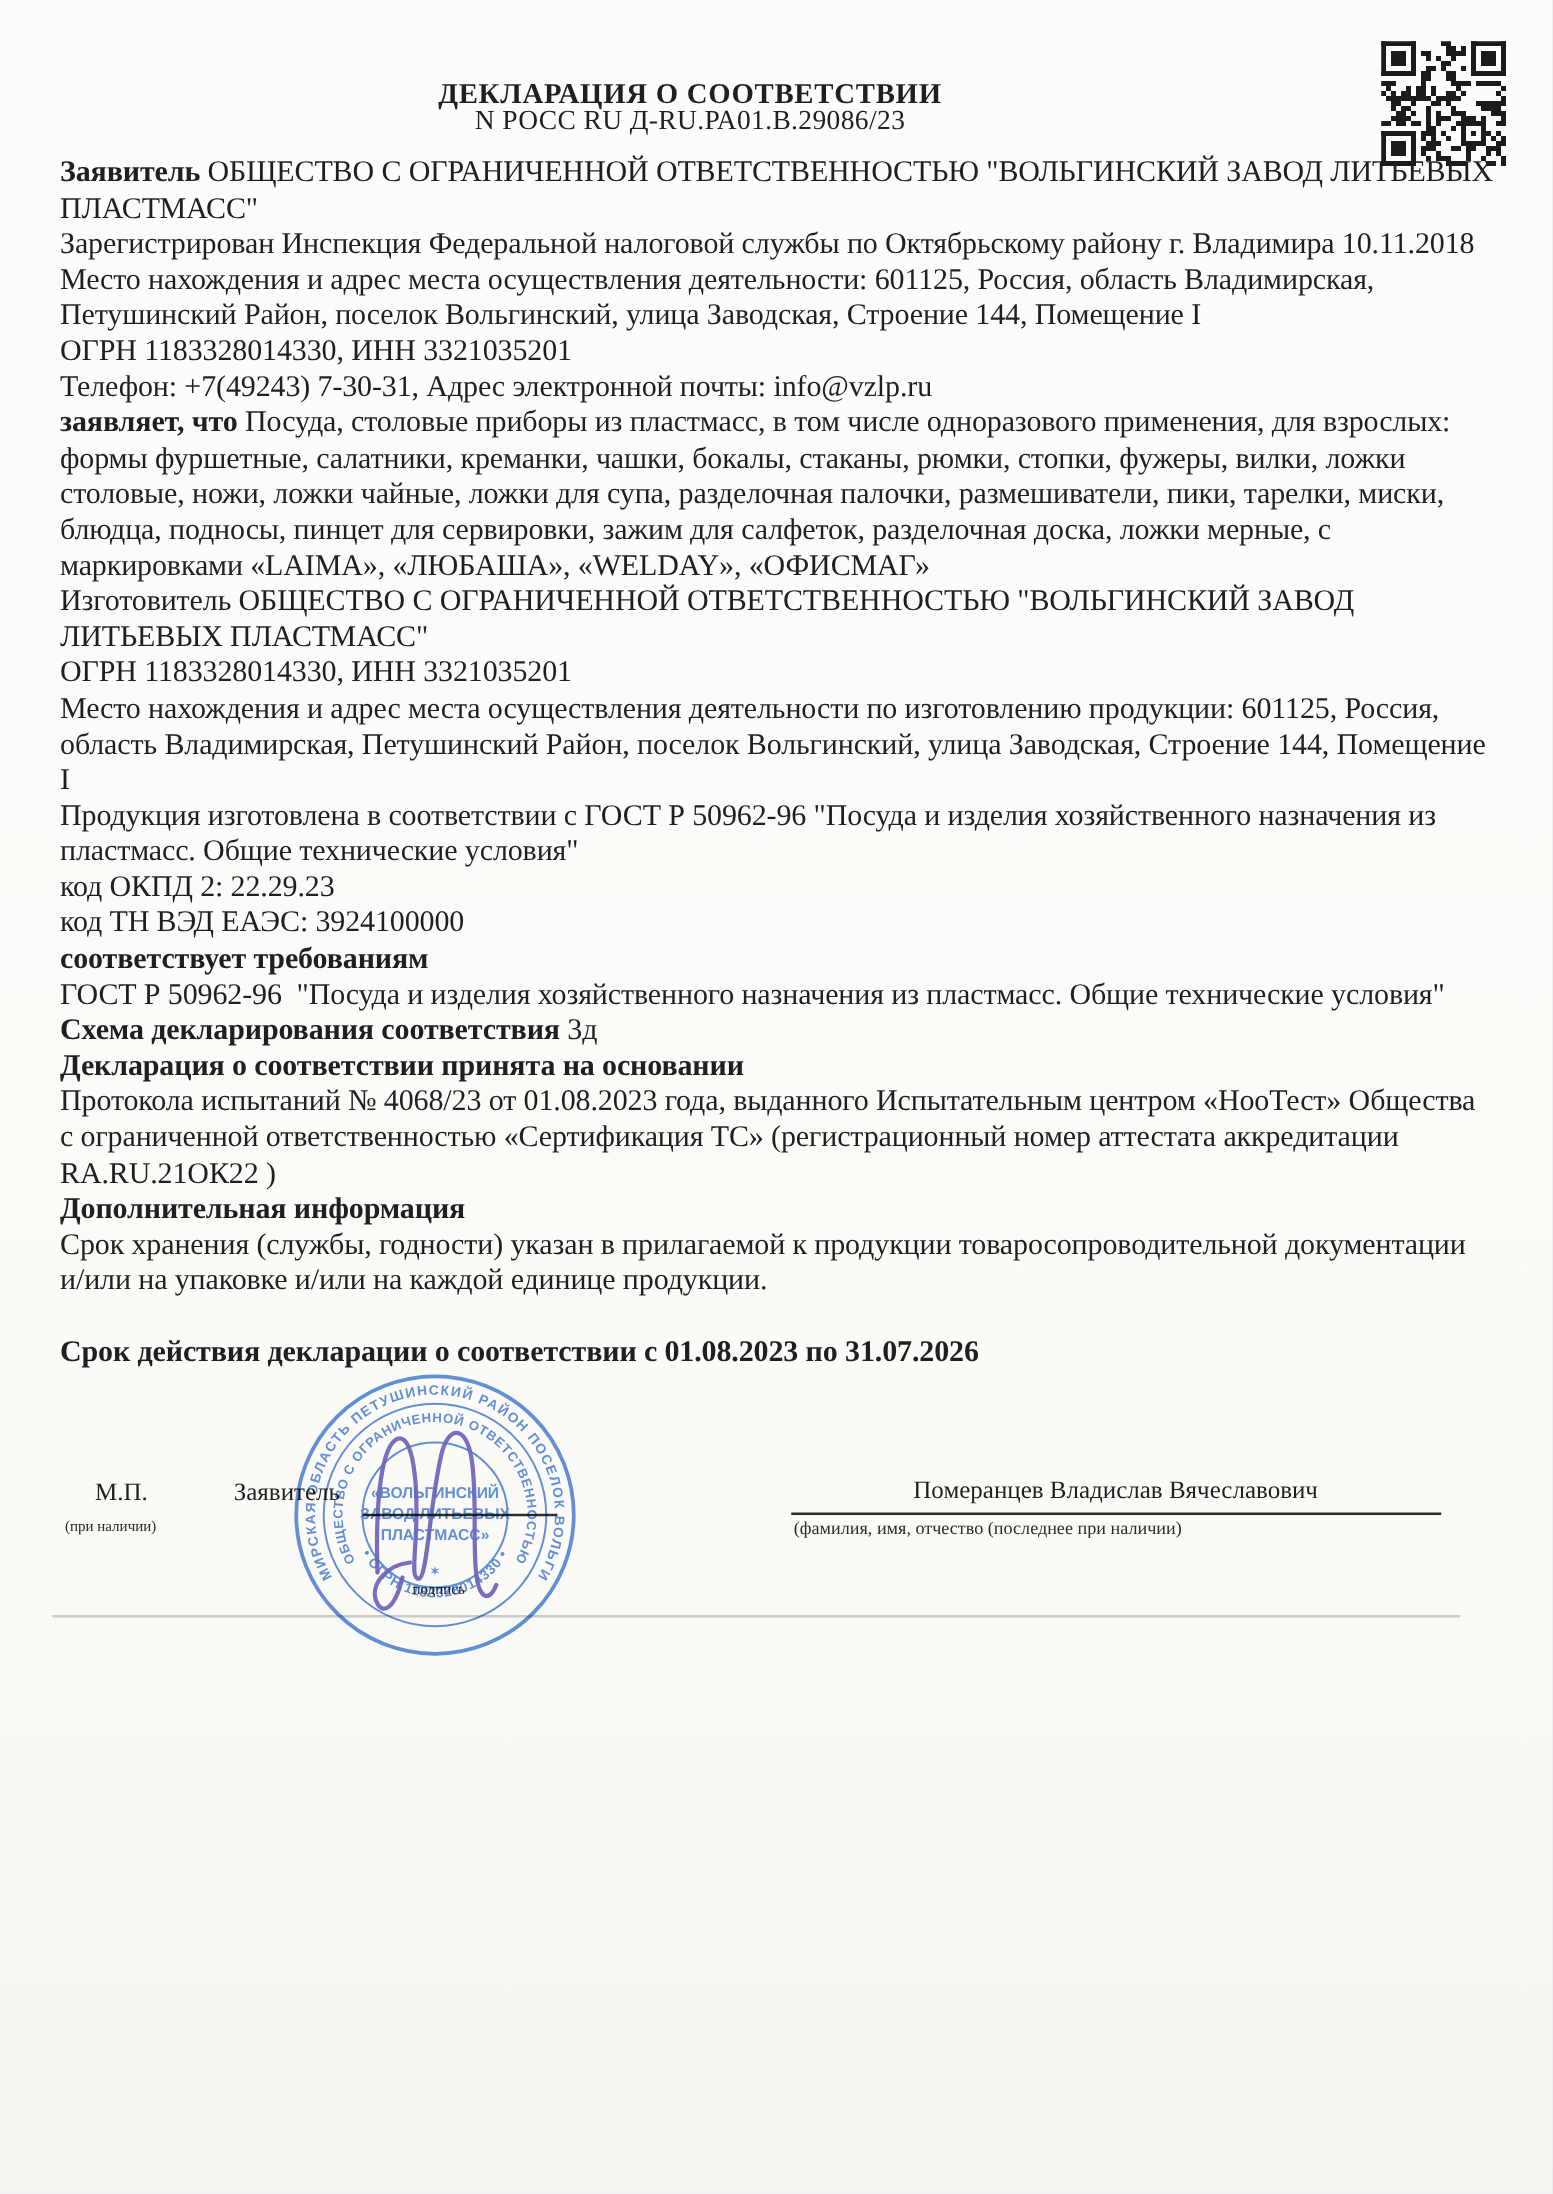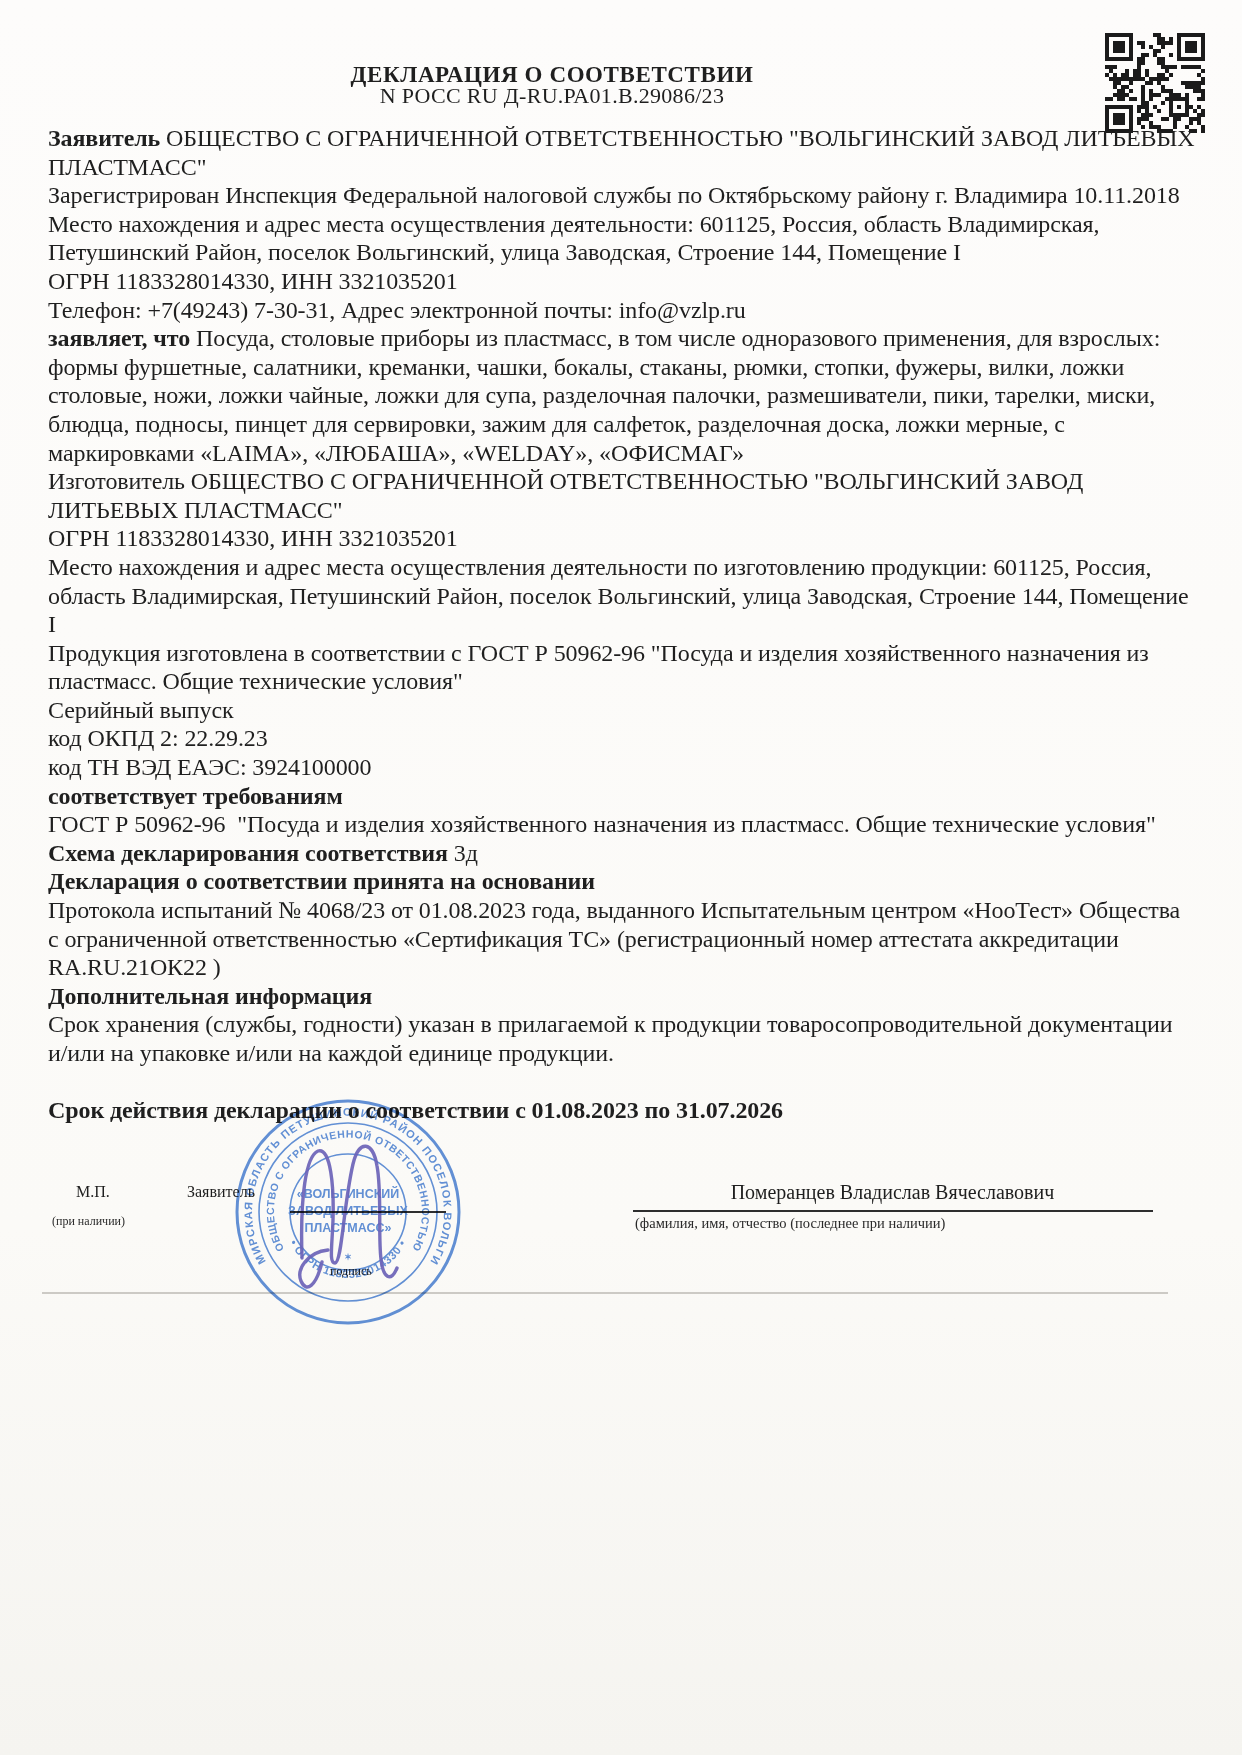--- a/index.html
+++ b/index.html
@@ -9,21 +9,21 @@
     font-family:"Liberation Serif", serif;color:#1f1f1f;
   }
   .doc-title{position:absolute;left:48px;top:31px;width:1008px;text-align:center;
     font-size:23px;font-weight:bold;letter-spacing:.6px;margin-top:31px;}
   .doc-number{position:absolute;left:48px;top:83px;width:1008px;text-align:center;
     font-size:22px;font-weight:normal;letter-spacing:.3px;}
   .qr{position:absolute;left:1105px;top:33px;}
   .body-block{position:absolute;left:48px;top:124px;font-size:24px;letter-spacing:-.1px;}
   .line{height:28.6px;line-height:28.6px;white-space:pre;}
   .line .b{font-weight:bold;}
-  .f-label{position:absolute;font-size:16px;white-space:pre;}
+  .f-label{position:absolute;font-size:20px;white-space:pre;}
   .f-small{position:absolute;font-size:12px;color:#2a2a2a;white-space:pre;}
   .mp{left:76px;top:1183px;}
   .mp-note{left:52px;top:1214px;}
   .applicant{left:187px;top:1183px;}
   .sig-line{position:absolute;left:290px;top:1211px;width:156px;border-top:2px solid #2e2e2e;}
   .sig-caption{left:330px;top:1264px;}
   .name{position:absolute;left:635px;top:1181px;width:515px;text-align:center;font-size:20px;}
   .name-line{position:absolute;left:633px;top:1210px;width:520px;border-top:2px solid #2e2e2e;}
   .name-caption{left:635px;top:1215px;width:515px;text-align:left;font-size:14.5px;}
   .fold-line{position:absolute;left:42px;top:1292px;width:1126px;border-top:2px solid #b3b0aa;opacity:.65;}
@@ -252,21 +252,20 @@
       <div class="line"><span>блюдца, подносы, пинцет для сервировки, зажим для салфеток, разделочная доска, ложки мерные, с</span></div>
       <div class="line"><span>маркировками «LAIMA», «ЛЮБАША», «WELDAY», «ОФИСМАГ»</span></div>
       <div class="line"><span>Изготовитель ОБЩЕСТВО С ОГРАНИЧЕННОЙ ОТВЕТСТВЕННОСТЬЮ "ВОЛЬГИНСКИЙ ЗАВОД</span></div>
       <div class="line"><span>ЛИТЬЕВЫХ ПЛАСТМАСС"</span></div>
       <div class="line"><span>ОГРН 1183328014330, ИНН 3321035201</span></div>
       <div class="line"><span>Место нахождения и адрес места осуществления деятельности по изготовлению продукции: 601125, Россия,</span></div>
       <div class="line"><span>область Владимирская, Петушинский Район, поселок Вольгинский, улица Заводская, Строение 144, Помещение</span></div>
       <div class="line"><span>I</span></div>
       <div class="line"><span>Продукция изготовлена в соответствии с ГОСТ Р 50962-96 "Посуда и изделия хозяйственного назначения из</span></div>
       <div class="line"><span>пластмасс. Общие технические условия"</span></div>
-      <div class="line"><span>Серийный выпуск</span></div>
       <div class="line"><span>код ОКПД 2: 22.29.23</span></div>
       <div class="line"><span>код ТН ВЭД ЕАЭС: 3924100000</span></div>
       <div class="line"><span class="b">соответствует требованиям</span></div>
       <div class="line"><span>ГОСТ Р 50962-96  "Посуда и изделия хозяйственного назначения из пластмасс. Общие технические условия"</span></div>
       <div class="line"><span class="b">Схема декларирования соответствия</span><span> 3д</span></div>
       <div class="line"><span class="b">Декларация о соответствии принята на основании</span></div>
       <div class="line"><span>Протокола испытаний № 4068/23 от 01.08.2023 года, выданного Испытательным центром «НооТест» Общества</span></div>
       <div class="line"><span>с ограниченной ответственностью «Сертификация ТС» (регистрационный номер аттестата аккредитации</span></div>
       <div class="line"><span>RA.RU.21ОК22 )</span></div>
       <div class="line"><span class="b">Дополнительная информация</span></div>

